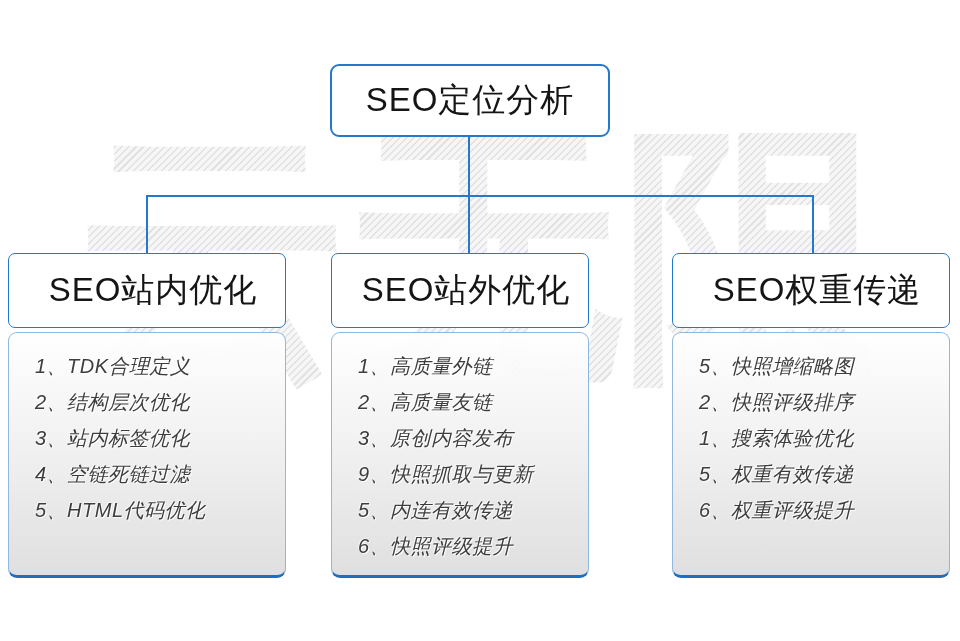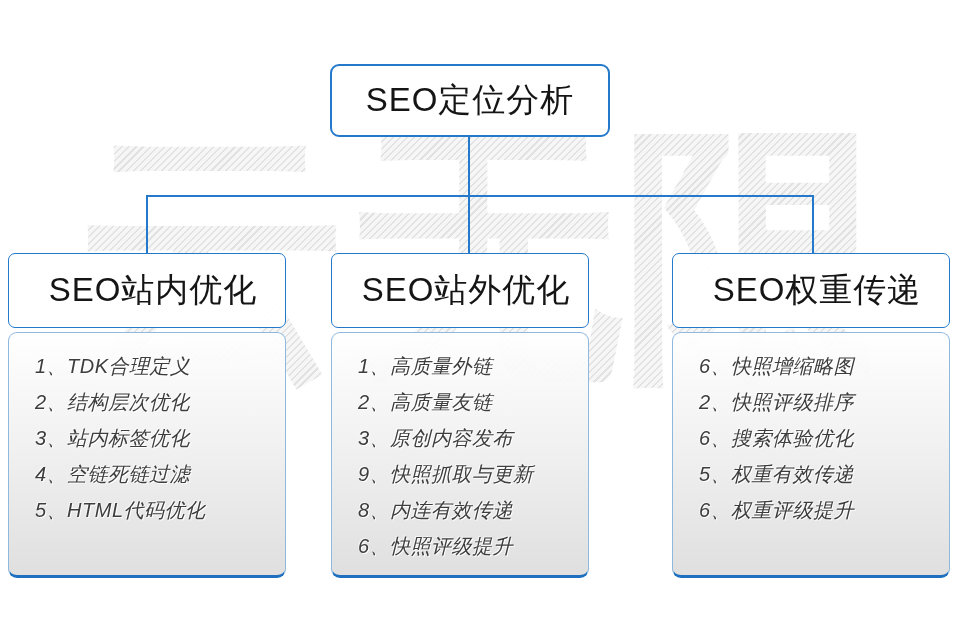--- a/index.html
+++ b/index.html
@@ -146,28 +146,28 @@
   </div>
 
   <div class="head-box col-2">
     <span>SEO站外优化</span>
   </div>
   <div class="list-box col-2">
     <div class="list-item">1、高质量外链</div>
     <div class="list-item">2、高质量友链</div>
     <div class="list-item">3、原创内容发布</div>
     <div class="list-item">9、快照抓取与更新</div>
-    <div class="list-item">8、内连有效传递</div>
+    <div class="list-item">5、内连有效传递</div>
     <div class="list-item">6、快照评级提升</div>
   </div>
 
   <div class="head-box col-3">
     <span>SEO权重传递</span>
   </div>
   <div class="list-box col-3">
-    <div class="list-item">6、快照增缩略图</div>
+    <div class="list-item">5、快照增缩略图</div>
     <div class="list-item">2、快照评级排序</div>
-    <div class="list-item">6、搜索体验优化</div>
+    <div class="list-item">1、搜索体验优化</div>
     <div class="list-item">5、权重有效传递</div>
     <div class="list-item">6、权重评级提升</div>
   </div>
 
 </div>
 
 </body></html>

